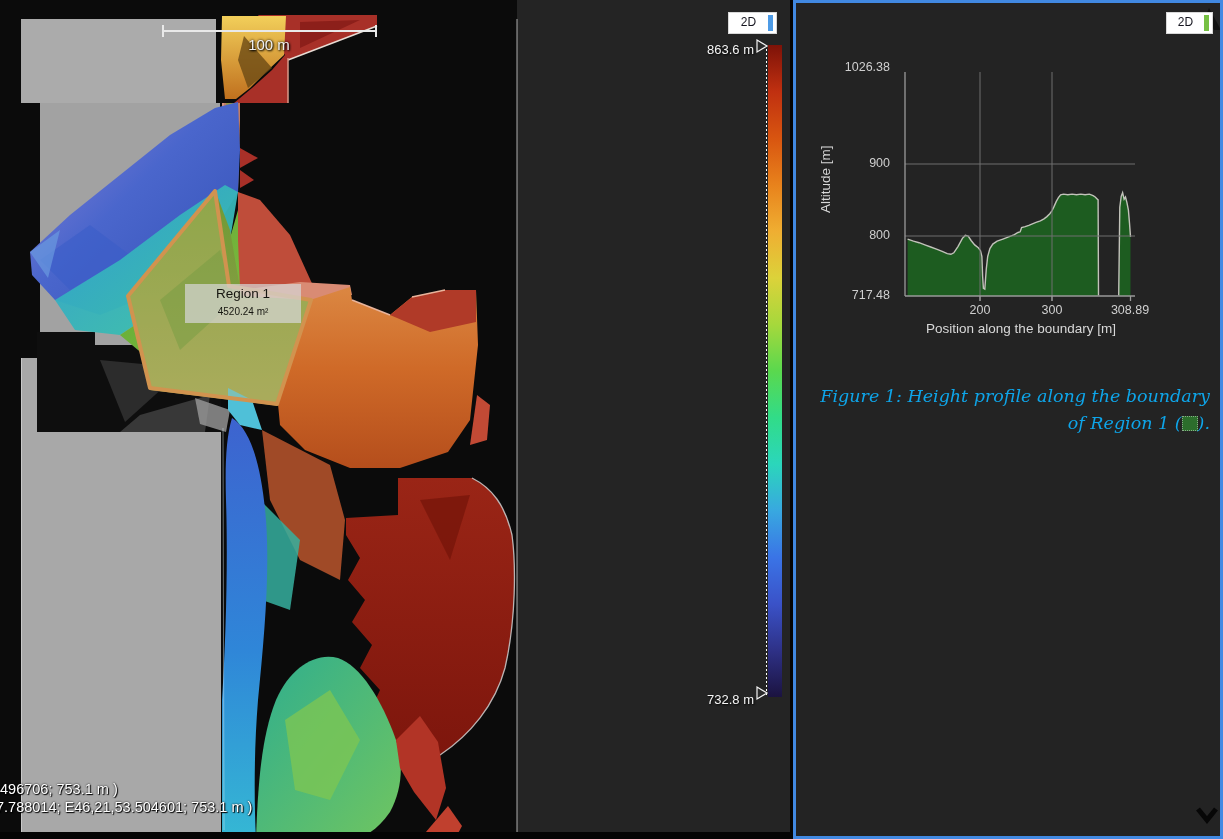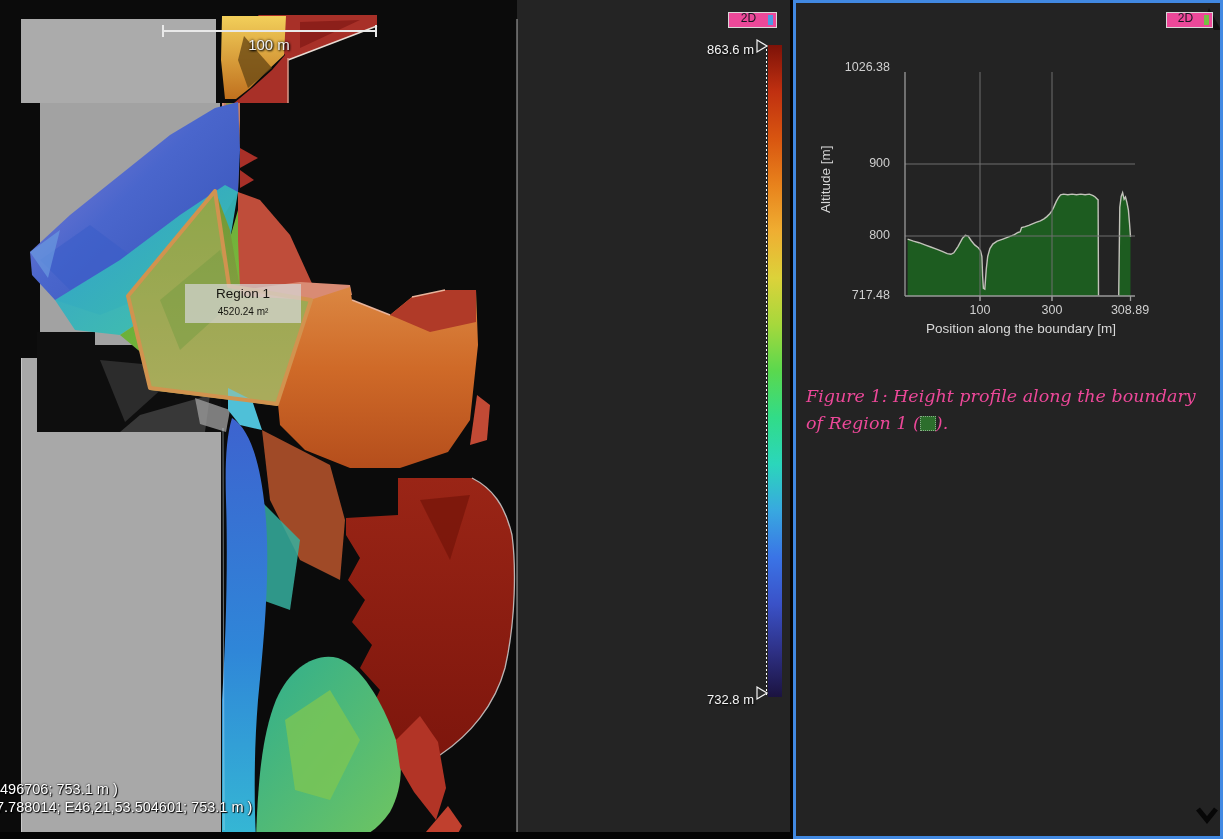--- a/index.html
+++ b/index.html
@@ -3,22 +3,22 @@
 <meta charset="utf-8">
 <style>
   html,body{margin:0;padding:0;background:#000;}
   .root{position:relative;width:1223px;height:839px;background:#050505;overflow:hidden;
         font-family:"Liberation Sans",sans-serif;}
 
   
   .map-panel{position:absolute;left:0;top:0;width:790px;height:839px;background:#0b0b0b;overflow:hidden;}
   .map-svg{position:absolute;left:0;top:0;width:790px;height:839px;display:block;}
 
-  .mode-btn{position:absolute;height:16px;background:#ec4899;border:1px solid #d8d8d8;
-            display:flex;align-items:flex-end;justify-content:center;box-sizing:border-box;cursor:pointer;}
+  .mode-btn{position:absolute;height:22px;background:#ffffff;border:1px solid #d8d8d8;
+            display:flex;align-items:flex-start;justify-content:center;box-sizing:border-box;cursor:pointer;}
   .mode-btn .lbl{font-size:12px;color:#15151f;line-height:18px;padding-right:8px;}
   .mode-btn .indicator{position:absolute;right:3px;top:2px;bottom:2px;width:5px;}
 
   .map-mode-btn{left:728px;top:12px;width:49px;}
 
   .scalebar-label{position:absolute;left:223px;top:36px;width:92px;text-align:center;
                   font-size:15px;color:#f2f2f2;text-shadow:1px 1px 2px #000,0 0 3px #000;}
 
   .region-label{position:absolute;left:185px;top:284px;width:116px;padding:1px 0 2px 0;
                 background:rgba(214,214,214,0.72);text-align:center;color:#15150f;
@@ -43,23 +43,23 @@
 
   .axis-text{position:absolute;color:#cfcfcf;font-size:12.5px;}
   .ylab{width:66px;text-align:right;left:28px;}
   .xlab{width:56px;text-align:center;top:300px;}
   .y-title{position:absolute;left:22px;top:112px;height:128px;writing-mode:vertical-rl;
            transform:rotate(180deg);text-align:center;color:#d8d8d8;font-size:13.5px;}
   .x-title{position:absolute;left:100px;top:318px;width:250px;text-align:center;color:#d8d8d8;font-size:13.5px;}
 
   .chart-mode-btn{left:370px;top:9px;width:47px;}
 
-  .caption{position:absolute;left:10px;top:380px;width:404px;text-align:left;
+  .caption{position:absolute;left:10px;top:380px;width:404px;text-align:right;
            font-family:"DejaVu Serif",serif;font-style:italic;font-size:17.5px;
-           line-height:27px;color:#ec4899;}
+           line-height:27px;color:#0ea5e9;}
   .swatch{display:inline-block;width:14px;height:13px;vertical-align:-2px;
           border:1px dotted #88aa88;}
 </style>
 </head>
 <body>
 
 <div class="root">
 
   <div class="map-panel">
     <svg class="map-svg" viewBox="0 0 790 839">
@@ -236,21 +236,21 @@
         <line x1="334.5" y1="293" x2="334.5" y2="298"></line>
       </g>
       <polyline points="402,806 411,817 420,806" fill="none" stroke="#070707" stroke-width="5"></polyline>
       <polygon points="413,5 425,27 418,27 410,12" fill="#111111"></polygon>
     </svg>
 
     <div class="axis-text ylab" style="top:57px;">1026.38</div>
     <div class="axis-text ylab" style="top:153px;">900</div>
     <div class="axis-text ylab" style="top:225px;">800</div>
     <div class="axis-text ylab" style="top:285px;">717.48</div>
-    <div class="axis-text xlab" style="left:156px;">100</div>
+    <div class="axis-text xlab" style="left:156px;">200</div>
     <div class="axis-text xlab" style="left:228px;">300</div>
     <div class="axis-text xlab" style="left:306px;">308.89</div>
     <div class="y-title">Altitude [m]</div>
     <div class="x-title">Position along the boundary [m]</div>
 
     <div class="mode-btn chart-mode-btn">
       <span class="lbl">2D</span>
       <span class="indicator" style="background-color: rgb(118, 192, 67);"></span>
     </div>
 

